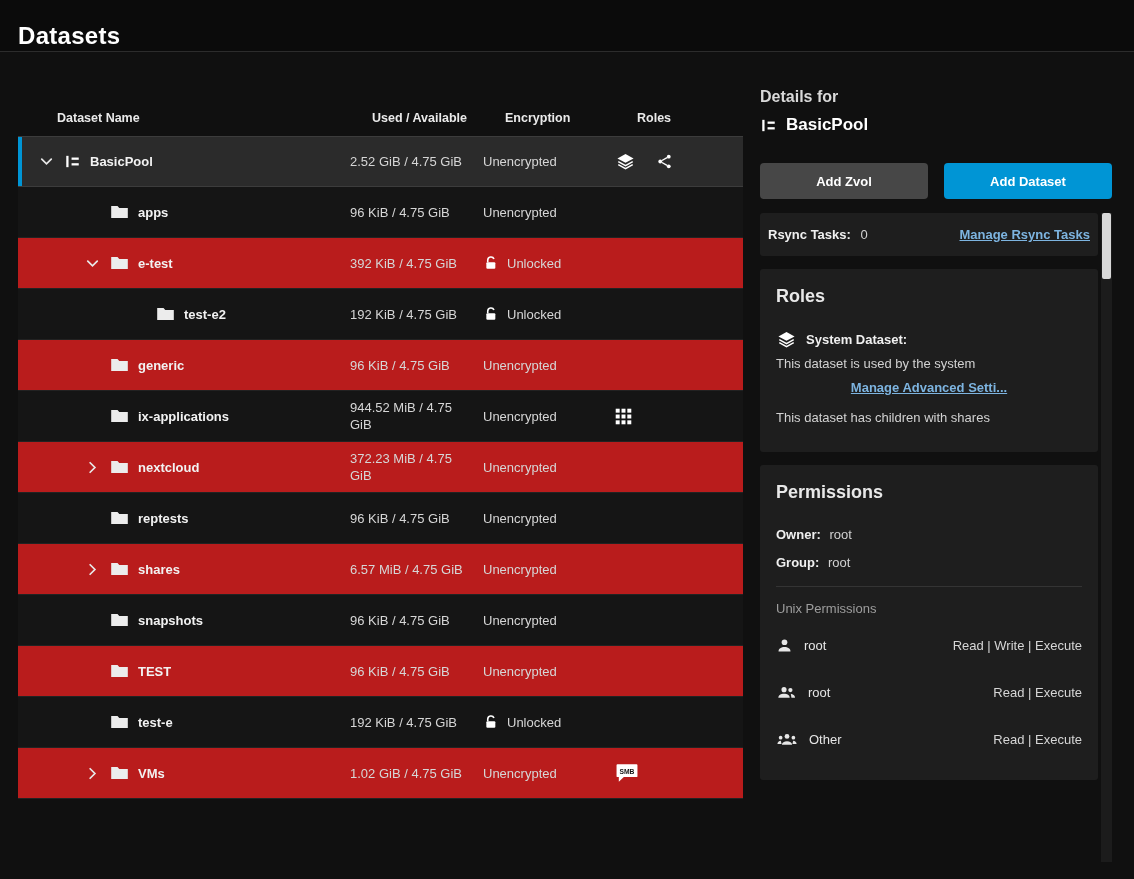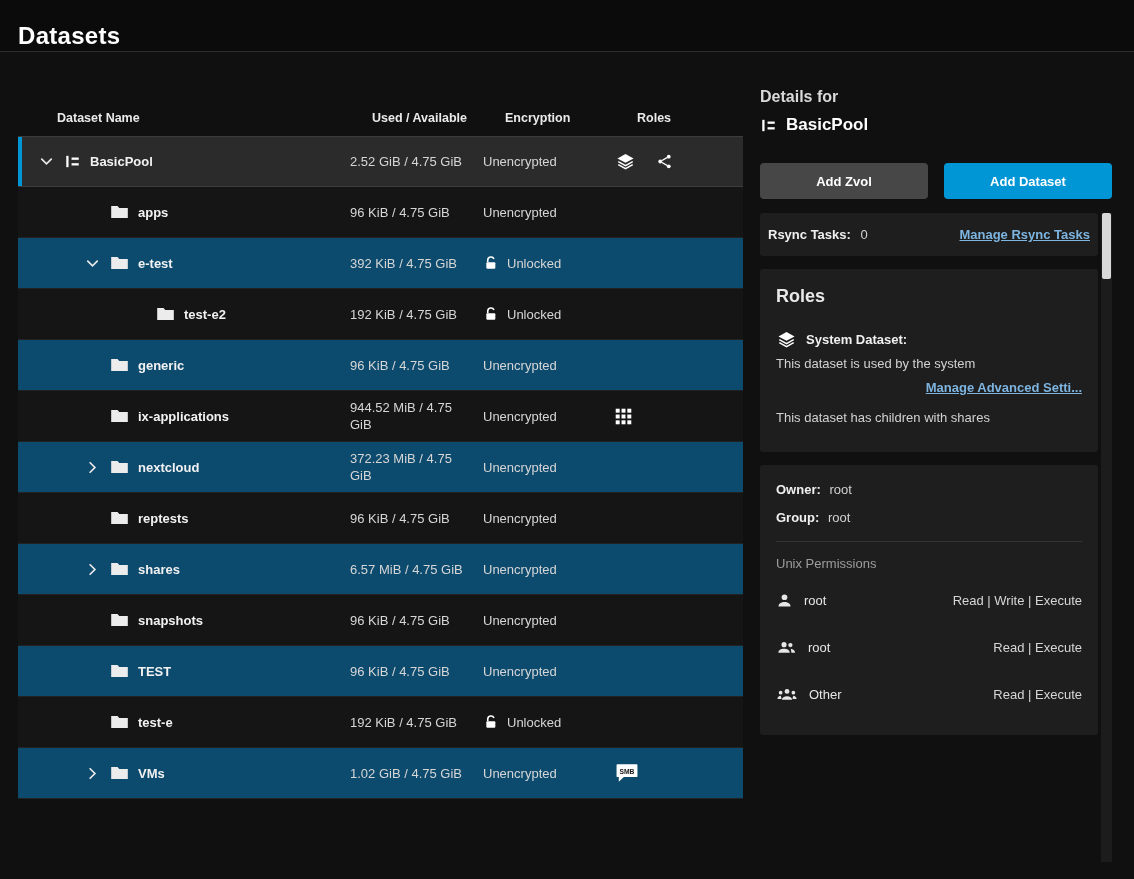--- a/index.html
+++ b/index.html
@@ -37,21 +37,21 @@
   .col-name  { flex: 0 0 332px; padding-left: 39px; }
   .col-used  { flex: 0 0 133px; margin-left: 22px; }
   .col-enc   { flex: 0 0 132px; }
   .col-roles { flex: 1; }
 
   .trow {
     display: flex; align-items: center; height: 51px;
     border-bottom: 1px solid #222222; font-size: 13px;
   }
   .trow.dark  { background: #151515; }
-  .trow.light { background: #0c4a6e; }
+  .trow.light { background: #b91c1c; }
   .trow.selected {
     background: #2b2b2b;
     box-shadow: inset 4px 0 0 #0095d5;
     border-top: 1px solid #3c3c3c;
     border-bottom: 1px solid #3c3c3c;
   }
   .cell { min-width: 0; }
   .cell-name { flex: 0 0 332px; display: flex; align-items: center; }
   .expander { width: 24px; height: 22px; flex: none; display: flex; align-items: center; justify-content: center; margin-right: 6px; }
   .type-icon { flex: none; display: flex; align-items: center; margin-right: 9px; }
@@ -80,21 +80,21 @@
 
   .rsync-card { display: flex; align-items: center; justify-content: space-between; padding: 14px 8px; font-size: 13px; }
   .bold { font-weight: 700; color: #f0f0f0; }
   .val { color: #d2d2d2; }
   a.link { color: #7db4e0; font-size: 13px; font-weight: 600; text-decoration: underline; white-space: nowrap; }
 
   .roles-card { padding: 17px 16px 20px 16px; }
   .roles-card h3 { margin-bottom: 24px; }
   .role-line { display: flex; align-items: center; gap: 9px; font-size: 13px; margin-bottom: 8px; }
   .role-desc { font-size: 13px; color: #d2d2d2; margin-bottom: 7px; }
-  .role-link-row { text-align: right; margin-bottom: 14px; overflow: hidden; }
+  .role-link-row { text-align: center; margin-bottom: 14px; overflow: hidden; }
 
   .perm-card { padding: 17px 16px; }
   .perm-card h3 { margin-bottom: 24px; }
   .perm-kv { font-size: 13px; margin-bottom: 13px; }
   .perm-kv .val { margin-left: 5px; }
   .perm-divider { border: none; border-top: 1px solid #343434; margin: 16px 0 14px 0; }
   .unix-label { font-size: 13px; color: #9d9d9d; margin-bottom: 6px; }
   .perm-entry { display: flex; align-items: center; height: 47px; font-size: 13px; }
   .perm-entry .who { margin-left: 11px; color: #e6e6e6; }
   .perm-entry .access { margin-left: auto; color: #d6d6d6; }
@@ -451,20 +451,21 @@
             <span class="bold">System Dataset:</span>
           </div>
           <div class="role-desc">This dataset is used by the system</div>
           <div class="role-link-row">
             <a class="link" href="#">Manage Advanced Setti...</a>
           </div>
           <div class="role-desc">This dataset has children with shares</div>
         </div>
 
         <div class="card perm-card">
+          <h3>Permissions</h3>
           <div class="perm-kv">
             <span class="bold">Owner:</span>
             <span class="val">root</span>
           </div>
           <div class="perm-kv">
             <span class="bold">Group:</span>
             <span class="val">root</span>
           </div>
           <hr class="perm-divider">
           <div class="unix-label">Unix Permissions</div>

